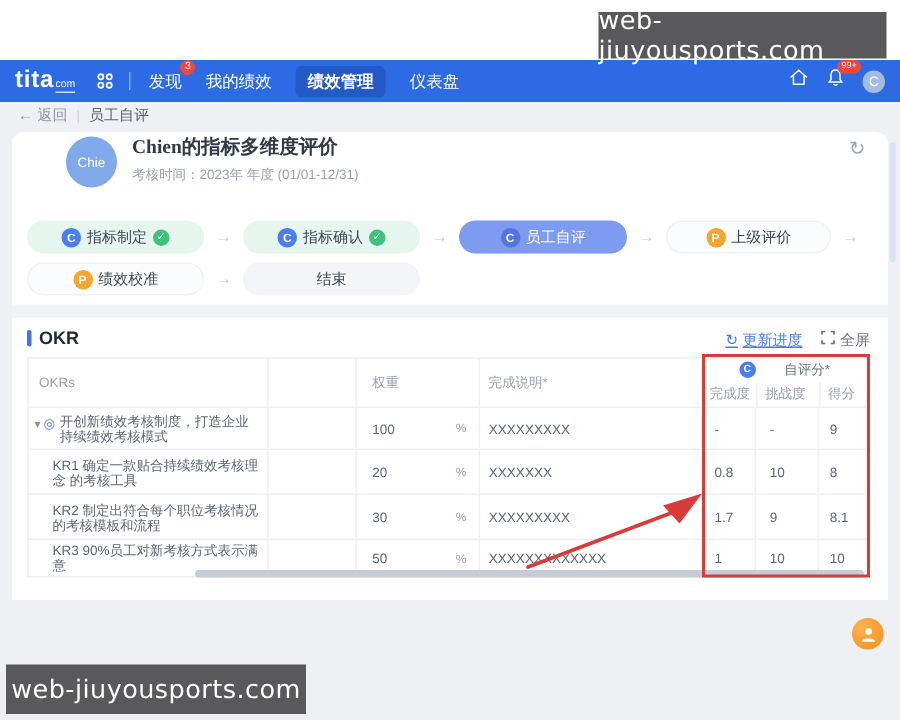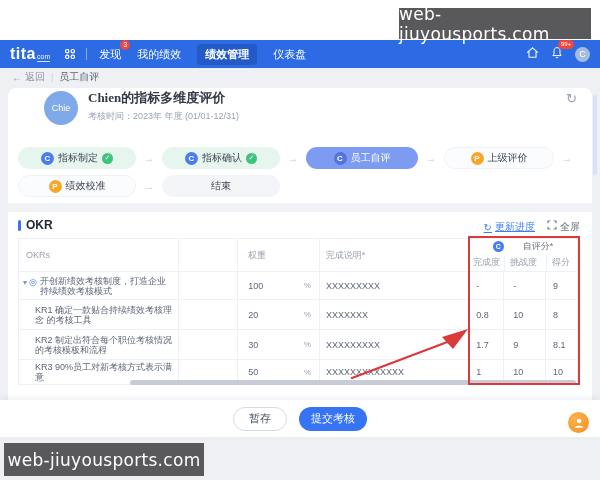--- a/index.html
+++ b/index.html
@@ -326,24 +326,20 @@
     </div>
   </div>
 
   <div class="h-scroll"></div>
   <div class="red-box"></div>
   <svg class="red-arrow" width="140" height="62" viewBox="0 0 140 62">
     <line x1="12" y1="53" x2="110" y2="16" stroke="#d93a3a" stroke-width="2.4" stroke-linecap="round"></line>
     <polygon points="128,4 102,12 113,24" fill="#d93a3a"></polygon>
   </svg>
 
-  <div class="footer">
-    <div class="btn btn-save">暂存</div>
-    <div class="btn btn-submit">提交考核</div>
-  </div>
   <div class="help-btn">
     <svg width="12" height="12" viewBox="0 0 12 12">
       <circle cx="6" cy="4" r="2.2" fill="#fff"></circle>
       <path d="M1.6 10.8 C1.6 7.9 10.4 7.9 10.4 10.8 Z" fill="#fff"></path>
     </svg>
   </div>
 
   <div class="wm wm-bottom">web-jiuyousports.com</div>
 </div>
 

